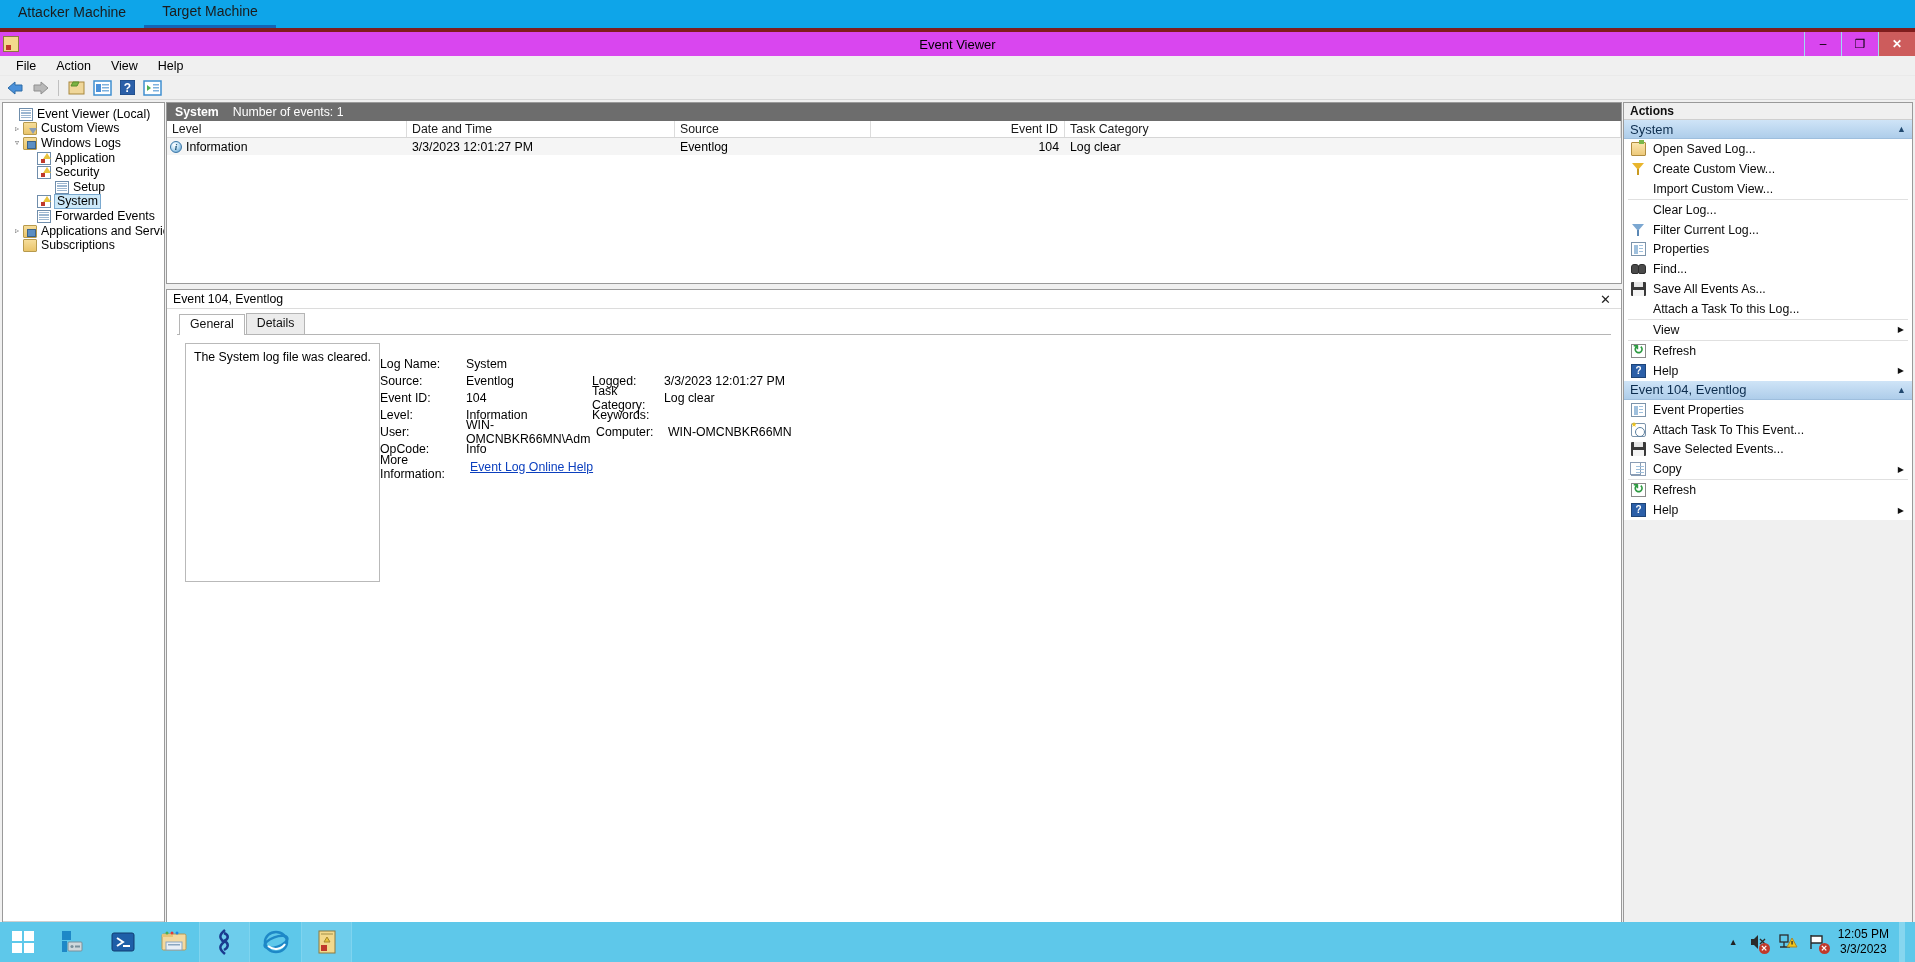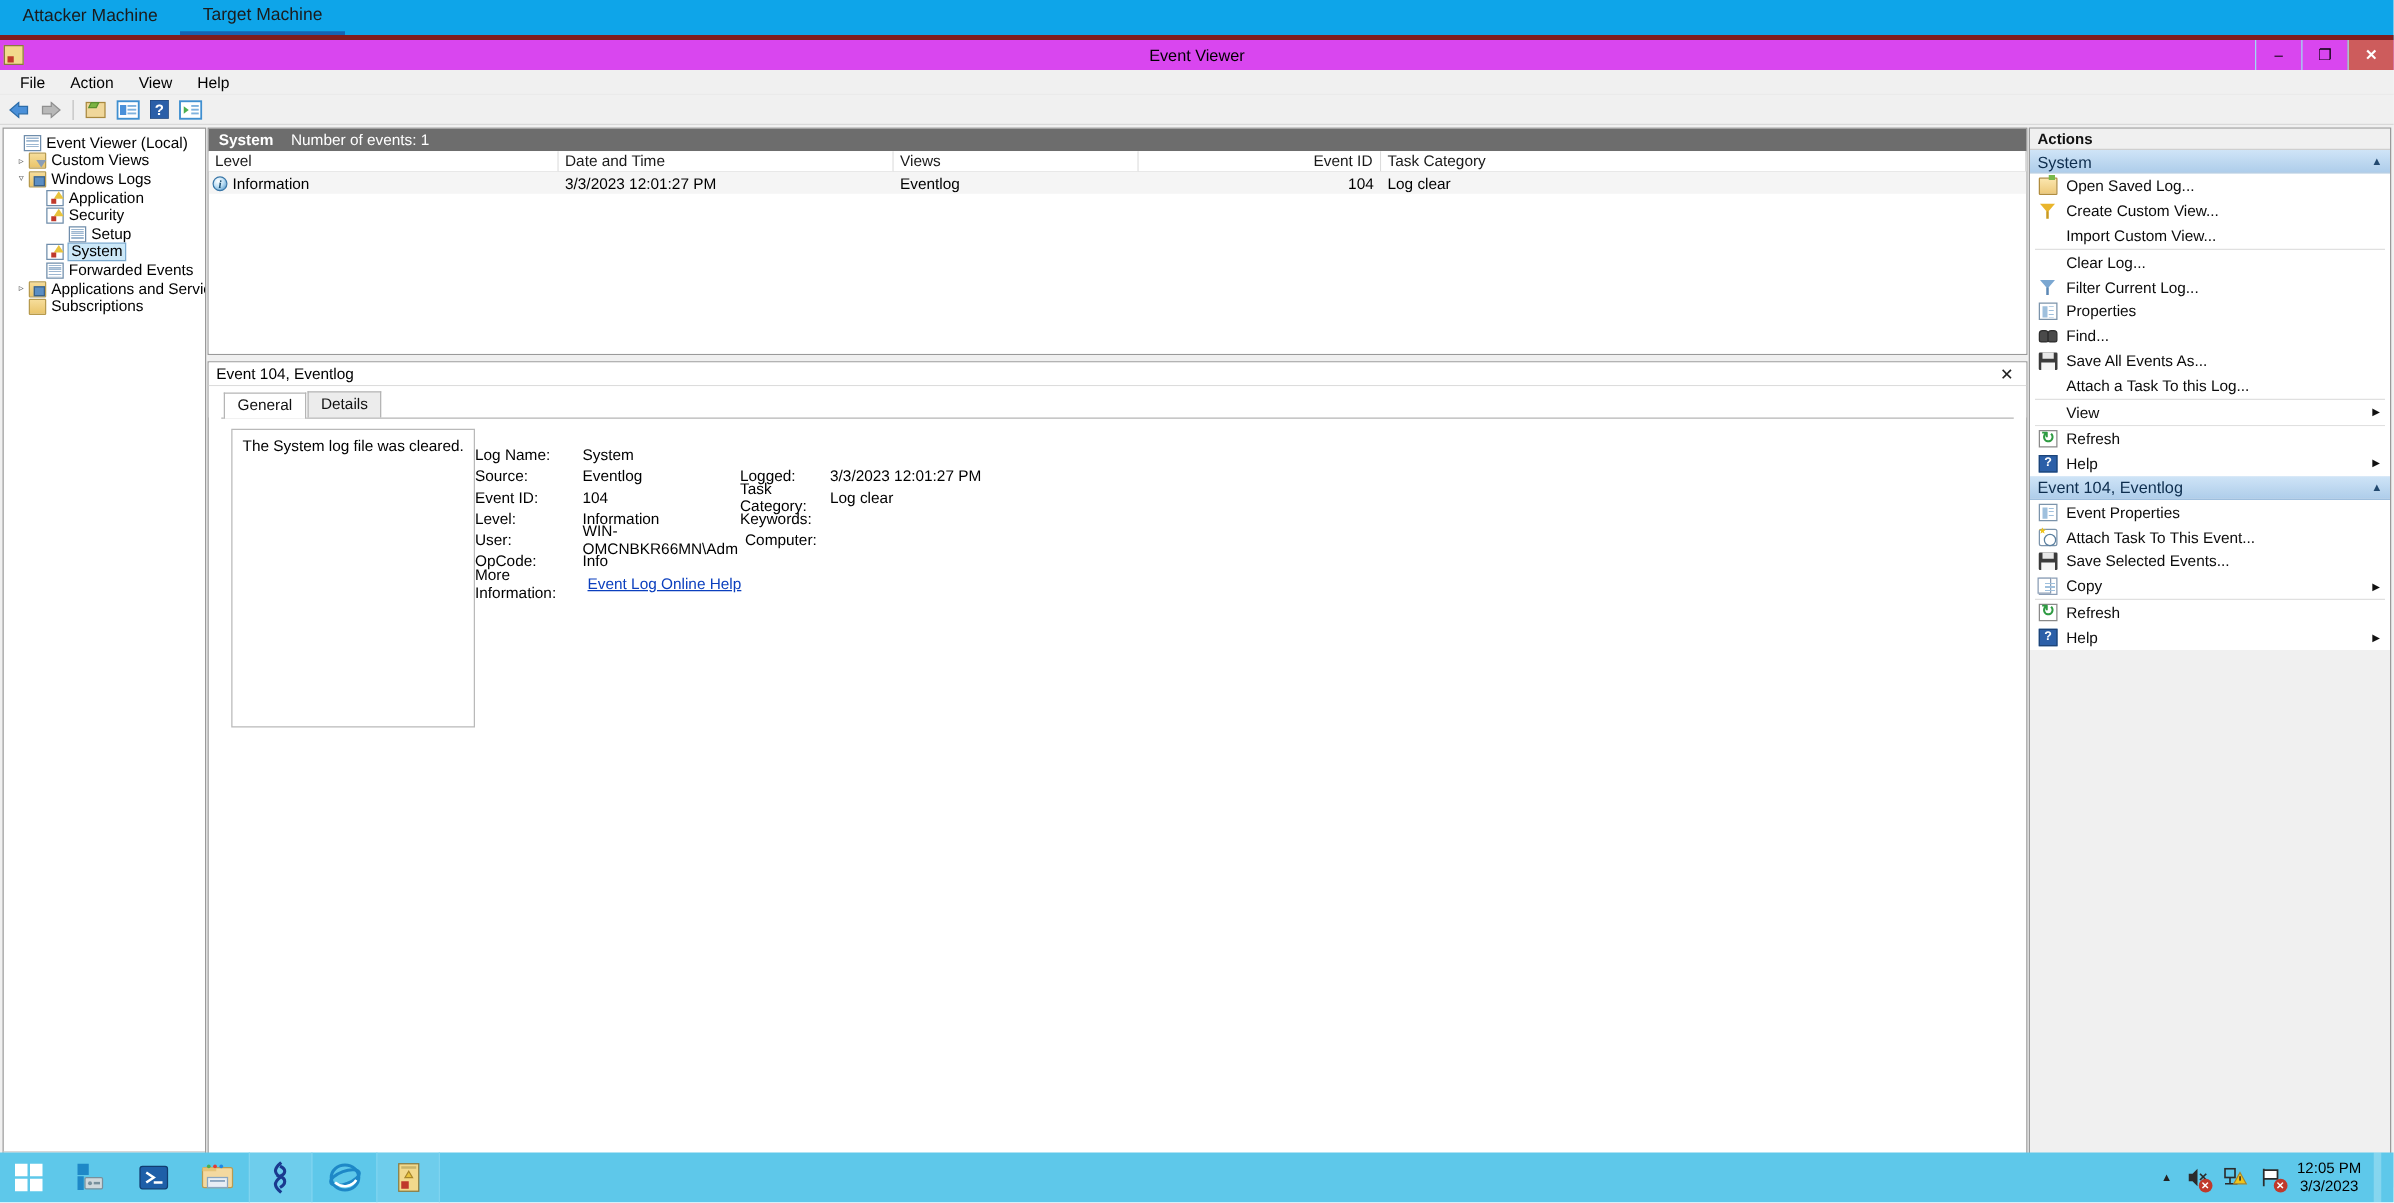--- a/index.html
+++ b/index.html
@@ -139,21 +139,21 @@
     padding-left: 8px; gap: 14px; font-size: 12.3px;
   }
   .lhb-name { font-weight: bold; }
   .cols { display: flex; height: 17px; background: #fff; border-bottom: 1px solid #d6d6d6; }
   .col {
     font-size: 12.3px; color: #1a1a1a; padding: 1px 0 0 5px;
     border-right: 1px solid #dcdcdc; white-space: nowrap; overflow: hidden;
     cursor: pointer; background: #fff;
   }
   .col.num { text-align: right; padding-right: 6px; }
-  .c-level { width: 280px; }
+  .c-level { width: 240px; }
   .c-date  { width: 268px; }
   .c-src   { width: 196px; }
   .c-eid   { width: 194px; }
   .c-task  { flex: 1; }
   .rows { flex: 1; background: #fff; overflow: hidden; }
   .row { display: flex; height: 17px; align-items: center; background: #f5f5f5; cursor: pointer; font-size: 12.3px; }
   .cell { padding-left: 5px; white-space: nowrap; overflow: hidden; }
   .cell.num { text-align: right; padding-right: 6px; }
   .info-ico {
     width: 12px; height: 12px; border-radius: 50%;
@@ -433,21 +433,21 @@
 
       <div class="list-box">
         <div class="list-header-bar">
           <span class="lhb-name">System</span>
           <span>Number of events: 1</span>
         </div>
 
         <div class="cols">
           <div class="col c-level">Level</div>
           <div class="col c-date">Date and Time</div>
-          <div class="col c-src">Views</div>
+          <div class="col c-src">Source</div>
           <div class="col c-eid num">Event ID</div>
           <div class="col c-task">Task Category</div>
         </div>
 
         <div class="rows">
           <div class="row">
             <div class="cell c-level" style="display:flex;align-items:center;padding-left:0">
               <span class="info-ico">i</span>
               <span>Information</span>
             </div>
@@ -496,20 +496,21 @@
             <div class="frow">
               <span class="fl1">Level:</span>
               <span class="fv1">Information</span>
               <span class="fl2">Keywords:</span>
               <span class="fv2"></span>
             </div>
             <div class="frow">
               <span class="fl1">User:</span>
               <span class="fv-wide">WIN-OMCNBKR66MN\Adm</span>
               <span class="fl2">Computer:</span>
+              <span class="fv2">WIN-OMCNBKR66MN</span>
             </div>
             <div class="frow">
               <span class="fl1">OpCode:</span>
               <span class="fv1">Info</span>
             </div>
             <div class="frow" style="margin-top:1px">
               <span class="fl1" style="width:90px">More Information:</span>
               <span class="link">Event Log Online Help</span>
             </div>
           </div>

